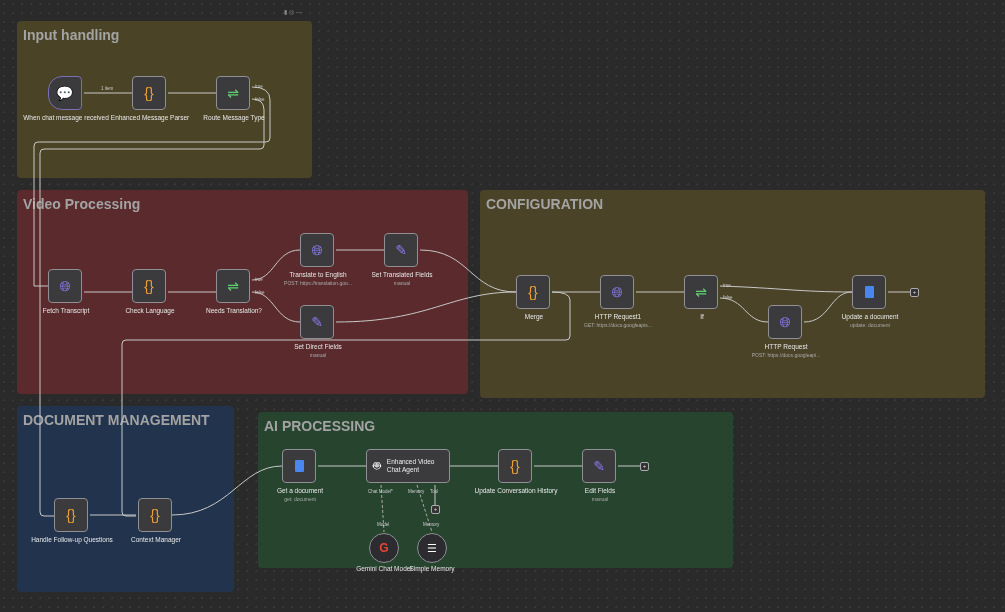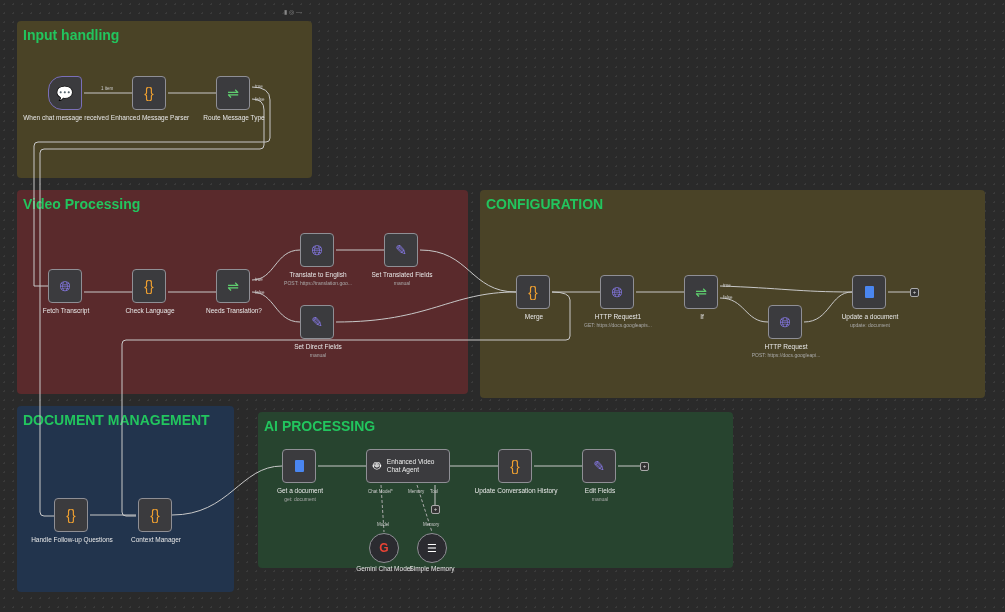--- a/index.html
+++ b/index.html
@@ -1,20 +1,20 @@
 <!DOCTYPE html>
 <html><head>
 <meta charset="utf-8">
 <style>
   html,body{margin:0;padding:0;}
   body{width:1005px;height:612px;overflow:hidden;background:#2a2a2a;
     background-image:radial-gradient(#3a3a3a 1px, transparent 1px);background-size:9px 9px;
     font-family:"Liberation Sans",sans-serif;position:relative;color:#ddd;}
   .sticky{position:absolute;border-radius:4px;}
-  .sticky .title{position:absolute;left:6px;top:6px;font-size:14px;font-weight:bold;color:#22c55e;}
+  .sticky .title{position:absolute;left:6px;top:6px;font-size:14px;font-weight:bold;color:#a3a3a3;}
   .node{position:absolute;width:34px;height:34px;background:#3b3b3e;border:1.5px solid #8f8f95;border-radius:4px;
     display:flex;align-items:center;justify-content:center;box-sizing:border-box;}
   .node.wide{width:84px;justify-content:flex-start;padding-left:6px;}
   .node.round{border-radius:50%;width:30px;height:30px;background:#2b2b30;}
   .node.trigger{border-radius:14px 4px 4px 14px;border-color:#7a6fb8;}
   .lbl{position:absolute;width:100px;text-align:center;font-size:6.5px;color:#e8e8e8;line-height:8px;}
   .sub{display:block;font-size:5px;color:#aaa;}
   .agent-text{font-size:6.5px;color:#eee;margin-left:6px;line-height:8px;}
   svg.wires{position:absolute;left:0;top:0;}
   .topbar{position:absolute;left:284px;top:8px;font-size:6px;color:#888;}

